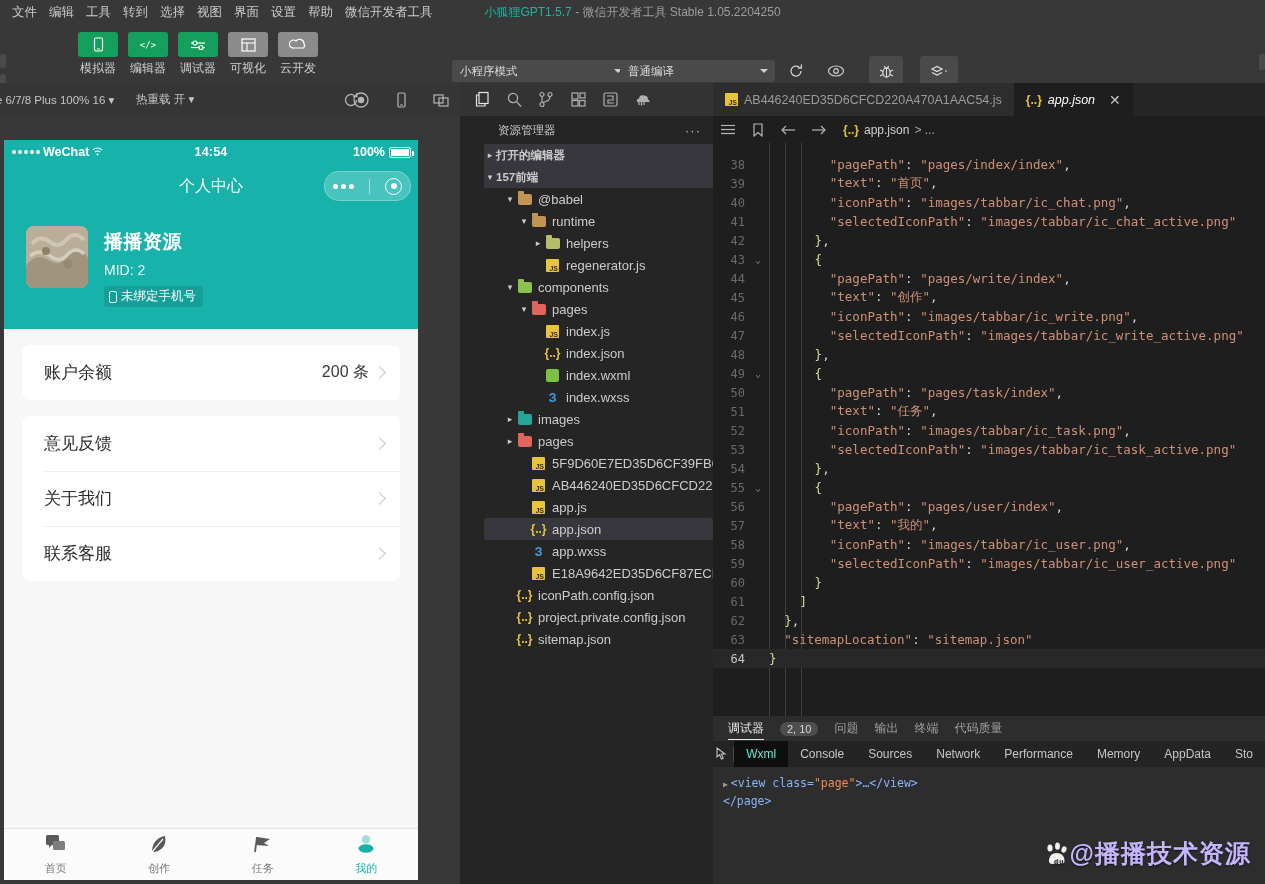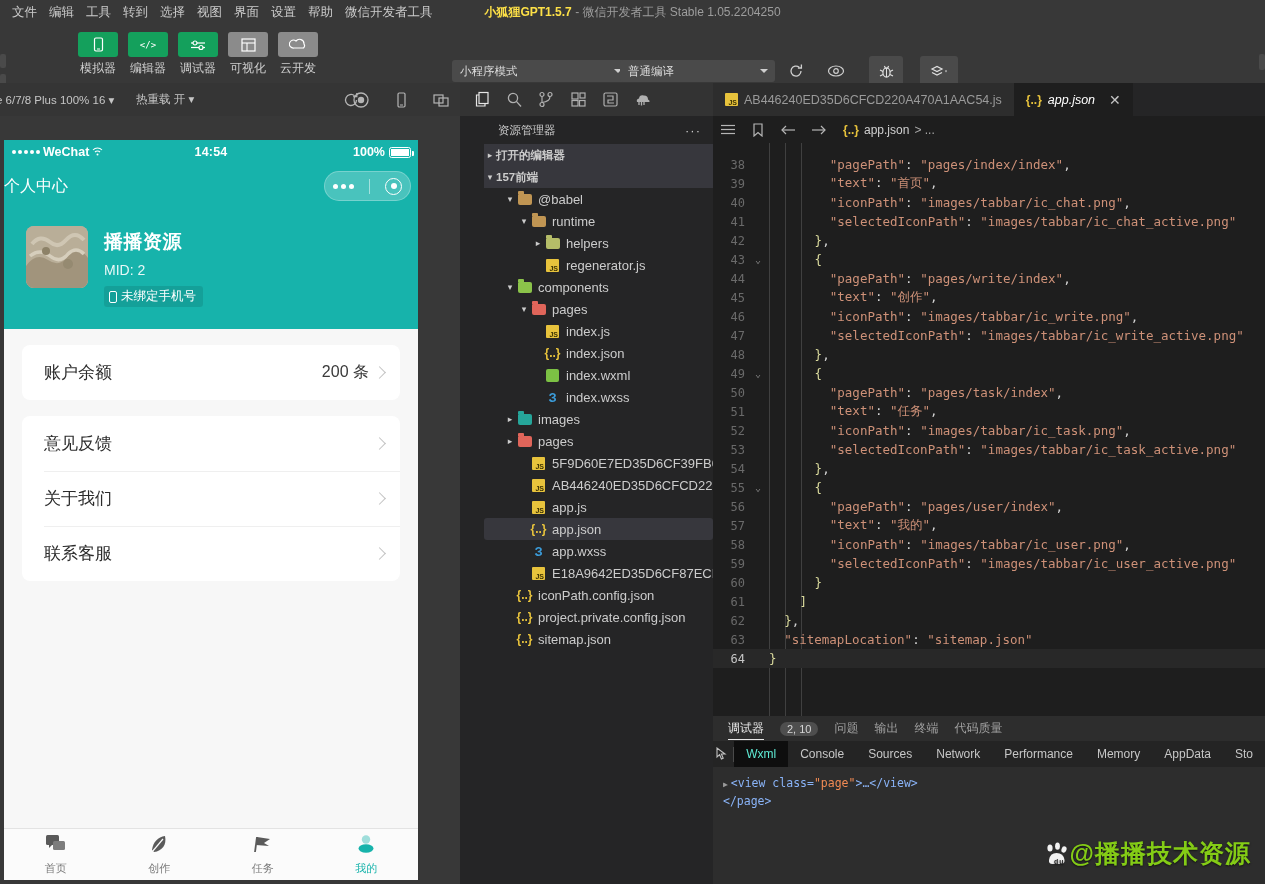--- a/index.html
+++ b/index.html
@@ -19,21 +19,21 @@
   .menubar .mi {
     color: #cccccc; font-size: 12.5px; padding: 0 6px; line-height: 24px;
     white-space: nowrap; cursor: default;
   }
   .menubar .mi:first-child { margin-left: 6px; }
   .wintitle {
     position: absolute; top: 0; left: 0; width: 1265px; height: 24px;
     text-align: center; line-height: 24px; font-size: 12px; color: #9d9d9d;
     pointer-events: none;
   }
-  .wintitle b { color: #fde047; font-weight: bold; }
+  .wintitle b { color: #14b8a6; font-weight: normal; }
 
   
   .toolbar {
     position: absolute; top: 24px; left: 0; width: 1265px; height: 59px;
     background: #383838;
   }
   .tb-group { position: absolute; top: 8px; left: 78px; display: flex; gap: 10px; }
   .tb-btn { width: 40px; text-align: center; cursor: pointer; }
   .tb-sq {
     width: 40px; height: 25px; border-radius: 3px; display: flex;
@@ -92,21 +92,21 @@
     position: relative;
   }
   .batt::after {
     content:""; position:absolute; right:-4px; top:3px; width:2px; height:5px;
     background:#fff; border-radius:0 1px 1px 0;
   }
   .batt i { position:absolute; left:1px; top:1px; bottom:1px; right:1px; background:#fff; display:block; }
 
   .navbar {
     height: 44px; background: #17b3ab; position: relative;
-    display: flex; align-items: center; 
+    display: flex; align-items: center; justify-content: center;
   }
   .navtitle { color: #fff; font-size: 16px; }
   .capsule {
     position: absolute; right: 7px; top: 7px; width: 87px; height: 30px;
     border-radius: 15px; background: rgba(255,255,255,0.22);
     display: flex; align-items: center; justify-content: space-around;
     border: 1px solid rgba(255,255,255,0.25);
   }
   .capsule .ddd { display:flex; gap:3px; }
   .capsule .ddd i { width:5px; height:5px; border-radius:50%; background:#fff; display:block; }
@@ -248,21 +248,21 @@
   .dt-tab.active { background: #0e0e0e; color: #5eead4; }
   .wxml-body {
     padding: 8px 0 0 10px; font-family: "DejaVu Sans Mono", "Liberation Mono", monospace;
     font-size: 11.5px; color: #8ab4f8; line-height: 17px;
   }
   .wxml-body .tri { color: #9a9a9a; font-size: 8px; margin-right: 3px; }
   .wxml-body .aval { color: #f28b54; }
 
   .watermark {
     position: absolute; right: 14px; bottom: 14px; display: flex; align-items: center; 
-    color: #84cc16; font-size: 25px; font-weight: bold; letter-spacing: 1px;
+    color: #c4b5fd; font-size: 25px; font-weight: bold; letter-spacing: 1px;
     text-shadow: 0 1px 2px rgba(0,0,0,.6); pointer-events:none;
   }
   .paw {
     width: 27px; height: 27px; border-radius: 50%;
     display:flex; align-items:center; justify-content:center;
   }
   .leftstub { position:absolute; left:0; top:24px; width:8px; height:59px; }
   .leftstub i { display:block; width:6px; height:14px; background:#4a4a4a; border-radius:2px; margin-top:6px; }
   .rightstub { position:absolute; right:0; top:30px; width:6px; height:16px; background:#4a4a4a; border-radius:2px; }
 </style>

